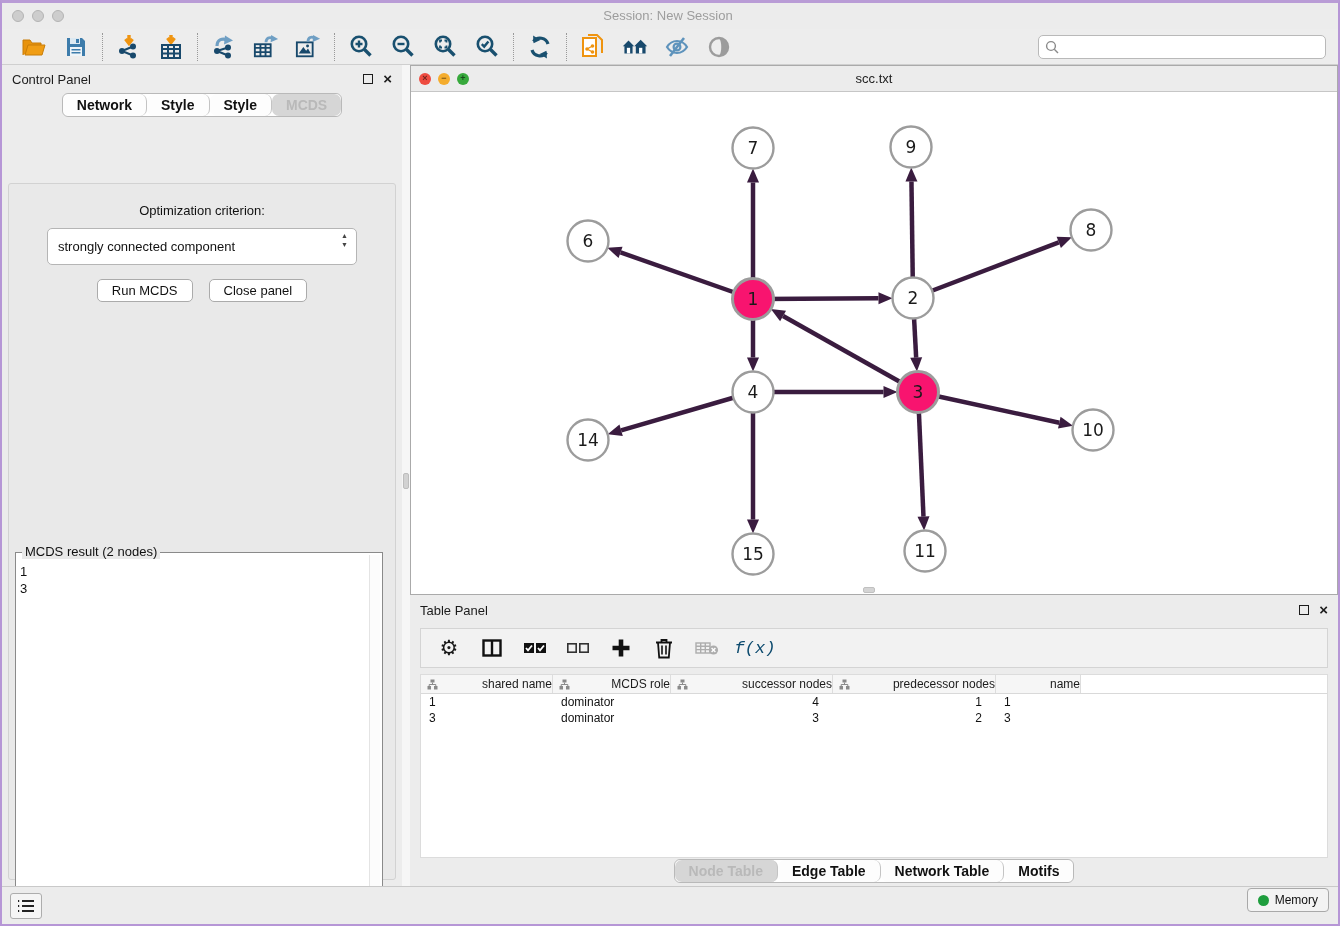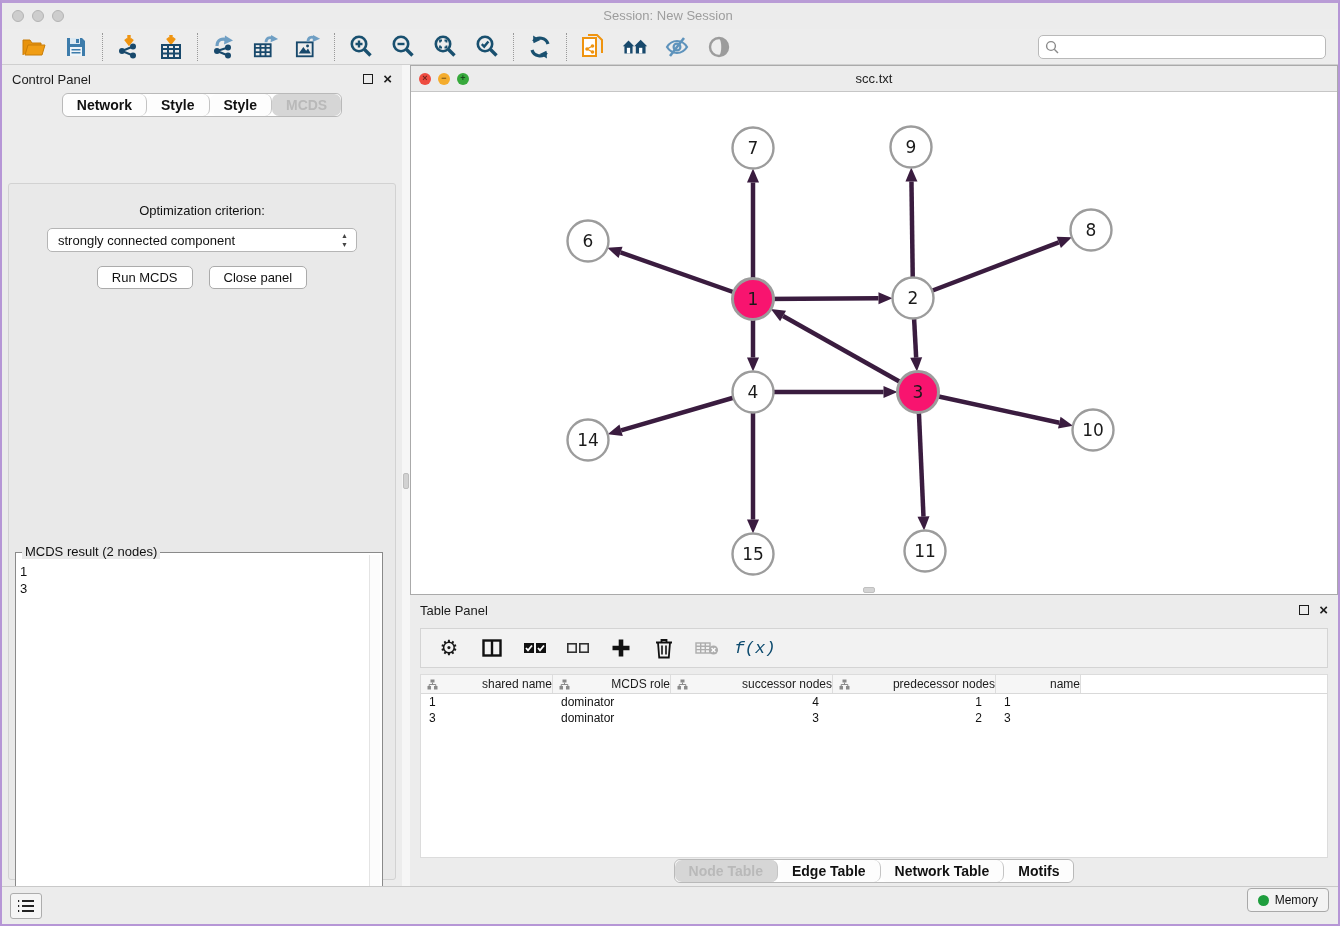--- a/index.html
+++ b/index.html
@@ -32,21 +32,21 @@
   .close-x { font-size:15px; font-weight:700; color:#1c1c1c; line-height:10px; }
   .tabrow { display:flex; justify-content:center; }
   .tabset { display:flex; border:1px solid #b9b9b9; border-radius:6px; overflow:hidden; background:#fff; }
   .tab { padding:3px 14px; font-size:14px; font-weight:600; color:#111; background:#fdfdfd;
     border-right:1px solid #c4c4c4; cursor:default;border-radius:7px; }
   .tab:last-child { border-right:none; }
   .tab.active { background:#d6d6d6; color:#b9b9b9; }
   .cp-content { position:absolute; left:6px; right:6px; top:118px; bottom:6px; background:#e9e9e9;
     border:1px solid #d2d2d2; border-radius:3px; }
   .opt-label { text-align:center; margin-top:19px; font-size:13px; color:#111; }
-  .selectbox { position:relative; margin:10px 38px 0 38px; height:24px; background:#fff;
+  .selectbox { position:relative; margin:10px 38px 0 38px; height:37px; background:#fff;
     border:1px solid #b5b5b5; border-radius:5px; display:flex; align-items:center; padding:0 24px 0 10px;
     font-size:13px; color:#111; }
   .selectbox .arrows { position:absolute; right:8px; top:2px; font-size:7px; line-height:9px; color:#444; text-align:center; }
   .btnrow { display:flex; justify-content:center; gap:16px; margin-top:14px; }
   .pushbtn { background:#fff; border:1px solid #ababab; border-radius:5px; padding:3px 14px;
     font-size:13px; color:#111; cursor:default; }
   .result-box { position:absolute; left:6px; right:12px; top:368px; height:378px; border:1px solid #8a8a8a;
     background:#fff; }
   .result-legend { position:absolute; top:-9px; left:6px; background:#e9e9e9; padding:0 3px; font-size:13px; color:#111; }
   .result-body { position:absolute; inset:10px 14px 2px 4px; font-size:13px; color:#111; line-height:17px; overflow:hidden; }

